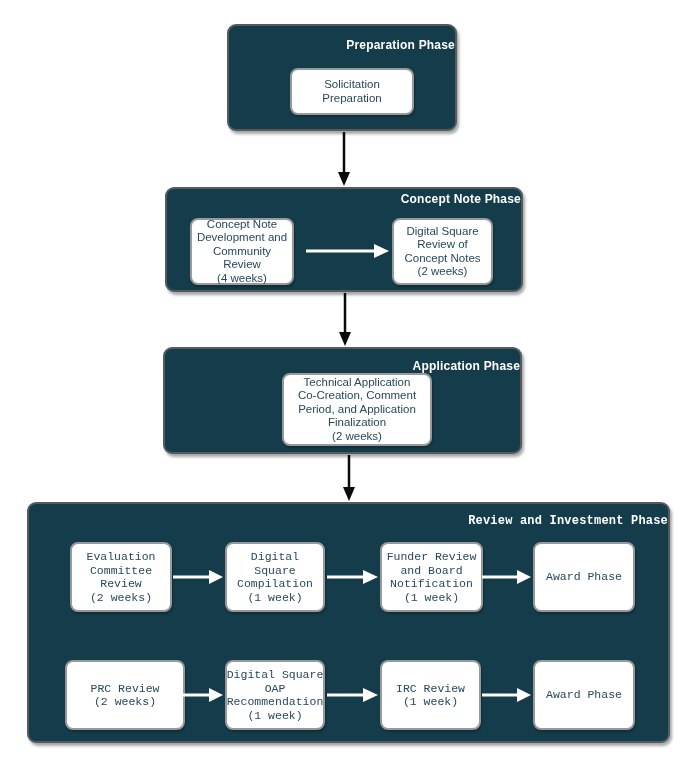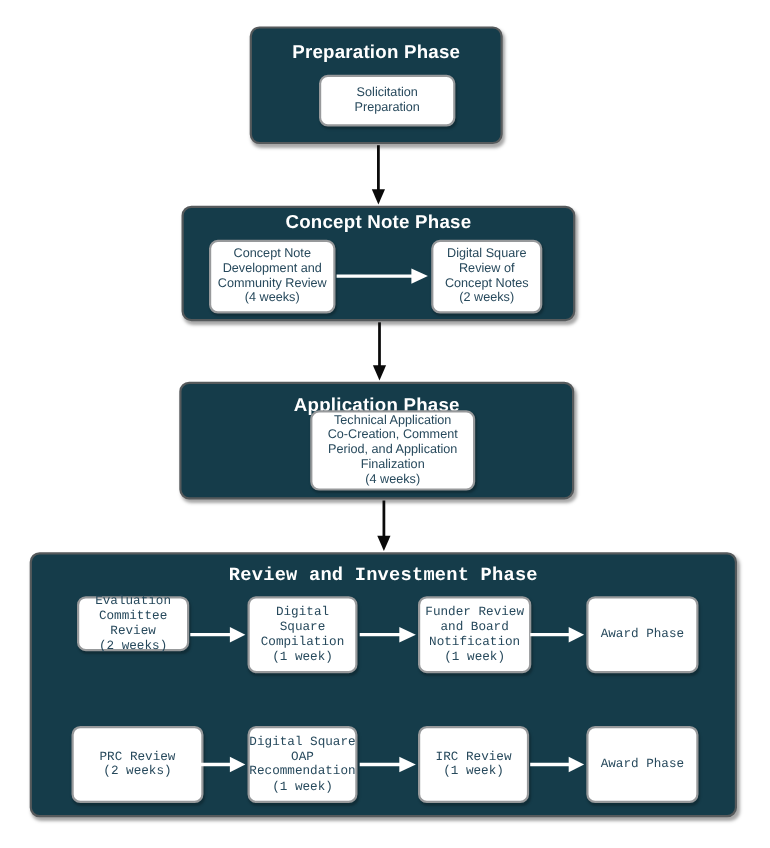--- a/index.html
+++ b/index.html
@@ -25,23 +25,23 @@
   .phase{
     position:absolute;
     background:var(--phase-fill);
     border:2px solid var(--phase-border);
     border-radius:9px;
     box-shadow:2px 3px 3px rgba(0,0,0,0.35);
     box-sizing:border-box;
   }
   .phase-title{
     margin:0;
-    text-align:center;
+    text-align:right;
     color:var(--title-text);
-    font-size:17px;
+    font-size:12px;
     font-weight:bold;
     letter-spacing:0.2px;
   }
   .task{
     position:absolute;
     background:var(--task-fill);
     border:2px solid var(--task-border);
     border-radius:8px;
     box-shadow:1px 2px 2px rgba(0,0,0,0.25);
     box-sizing:border-box;
@@ -73,43 +73,43 @@
 <div class="canvas">
 
   <section class="phase" style="left:227px;top:24px;width:230px;height:107px;">
     <h2 class="phase-title" style="margin-top:12px;">Preparation Phase</h2>
     <div class="task" style="left:61px;top:42px;width:124px;height:47px;">Solicitation
 Preparation</div>
   </section>
 
   <section class="phase" style="left:165px;top:187px;width:358px;height:105px;">
     <h2 class="phase-title" style="margin-top:3px;">Concept Note Phase</h2>
-    <div class="task" style="left:23px;top:29px;width:115px;height:67px;">Concept Note
+    <div class="task" style="left:23px;top:29px;width:104px;height:67px;">Concept Note
 Development and
 Community Review
 (4 weeks)</div>
     <div class="task" style="left:225px;top:29px;width:101px;height:67px;">Digital Square
 Review of
 Concept Notes
 (2 weeks)</div>
   </section>
 
   <section class="phase" style="left:163px;top:347px;width:359px;height:107px;">
     <h2 class="phase-title" style="margin-top:10px;">Application Phase</h2>
     <div class="task" style="left:117px;top:24px;width:150px;height:73px;">Technical Application
 Co-Creation, Comment
 Period, and Application
 Finalization
-(4 weeks)</div>
+(2 weeks)</div>
   </section>
 
   <section class="phase" style="left:27px;top:502px;width:643px;height:241px;font-family:Liberation Mono, monospace;">
     <h2 class="phase-title" style="margin-top:10px;">Review and Investment Phase</h2>
 
-    <div class="task" style="left:41px;top:38px;width:102px;height:50px;">Evaluation
+    <div class="task" style="left:41px;top:38px;width:102px;height:70px;">Evaluation
 Committee
 Review
 (2 weeks)</div>
     <div class="task" style="left:196px;top:38px;width:100px;height:70px;">Digital Square
 Compilation
 (1 week)</div>
     <div class="task" style="left:351px;top:38px;width:103px;height:70px;">Funder Review
 and Board
 Notification
 (1 week)</div>

